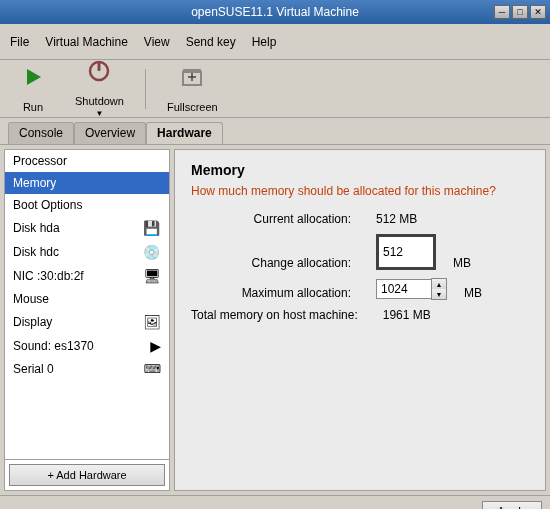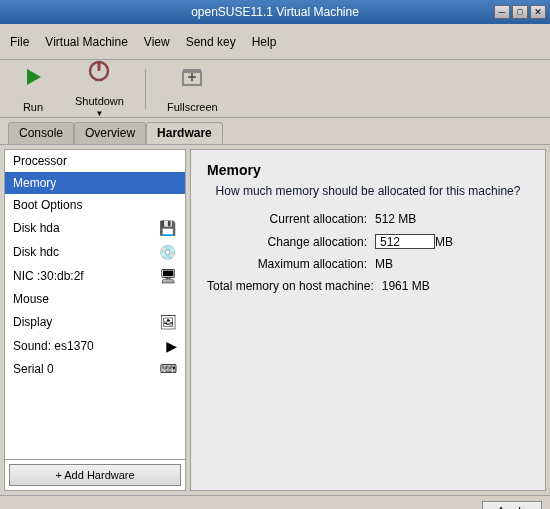--- a/index.html
+++ b/index.html
@@ -125,21 +125,21 @@
     
     .main-content {
       display: flex;
       background: #d4d0c8;
       height: calc(509px - 20px - 20px - 58px - 28px - 32px);
       border-top: 1px solid #a0a0a0;
     }
 
     
     .sidebar {
-      width: 182px;
+      width: 166px;
       background: white;
       border: 1px solid #a0a0a0;
       margin: 4px 0 4px 4px;
       overflow-y: auto;
       display: flex;
       flex-direction: column;
     }
     .sidebar-item {
       padding: 4px 8px;
       cursor: pointer;
@@ -180,41 +180,41 @@
       padding: 12px 16px;
     }
     .content-title {
       font-size: 14px;
       font-weight: bold;
       margin-bottom: 6px;
     }
     .content-subtitle {
       font-size: 12px;
       margin-bottom: 14px;
-      color: #0f172a;
-      text-align: center;
+      color: #c2410c;
     }
     .field-row {
       display: flex;
       align-items: flex-end;
       margin-bottom: 8px;
       font-size: 12px;
+      gap: 17px;
     }
     .field-label {
       text-align: right;
       min-width: 160px;
       margin-right: 8px;
     }
     .field-value {
       font-size: 12px;
     }
     .field-input {
       width: 60px;
-      height: 15px;
-      border: 1px solid #404040;
+      height: 36px;
+      border: 3px solid #404040;
       padding: 1px 4px;
       font-size: 12px;
       background: white;
     }
     .field-unit {
     }
     .spin-container {
       display: flex;
       align-items: center;
     }
@@ -385,20 +385,27 @@
     </div>
 
     <div class="field-row">
       <span class="field-label">Change allocation:</span>
       <input class="field-input" type="text" value="512" style="">
       <span class="field-unit">MB</span>
     </div>
 
     <div class="field-row">
       <span class="field-label">Maximum allocation:</span>
+      <div class="spin-container">
+        <input class="spin-input" type="text" value="1024" style="">
+        <div class="spin-buttons">
+          <button class="spin-btn">▲</button>
+          <button class="spin-btn">▼</button>
+        </div>
+      </div>
       <span class="field-unit">MB</span>
     </div>
 
     <div class="field-row">
       <span class="field-label">Total memory on host machine:</span>
       <span class="field-value">1961 MB</span>
     </div>
   </div>
 </div>
 

